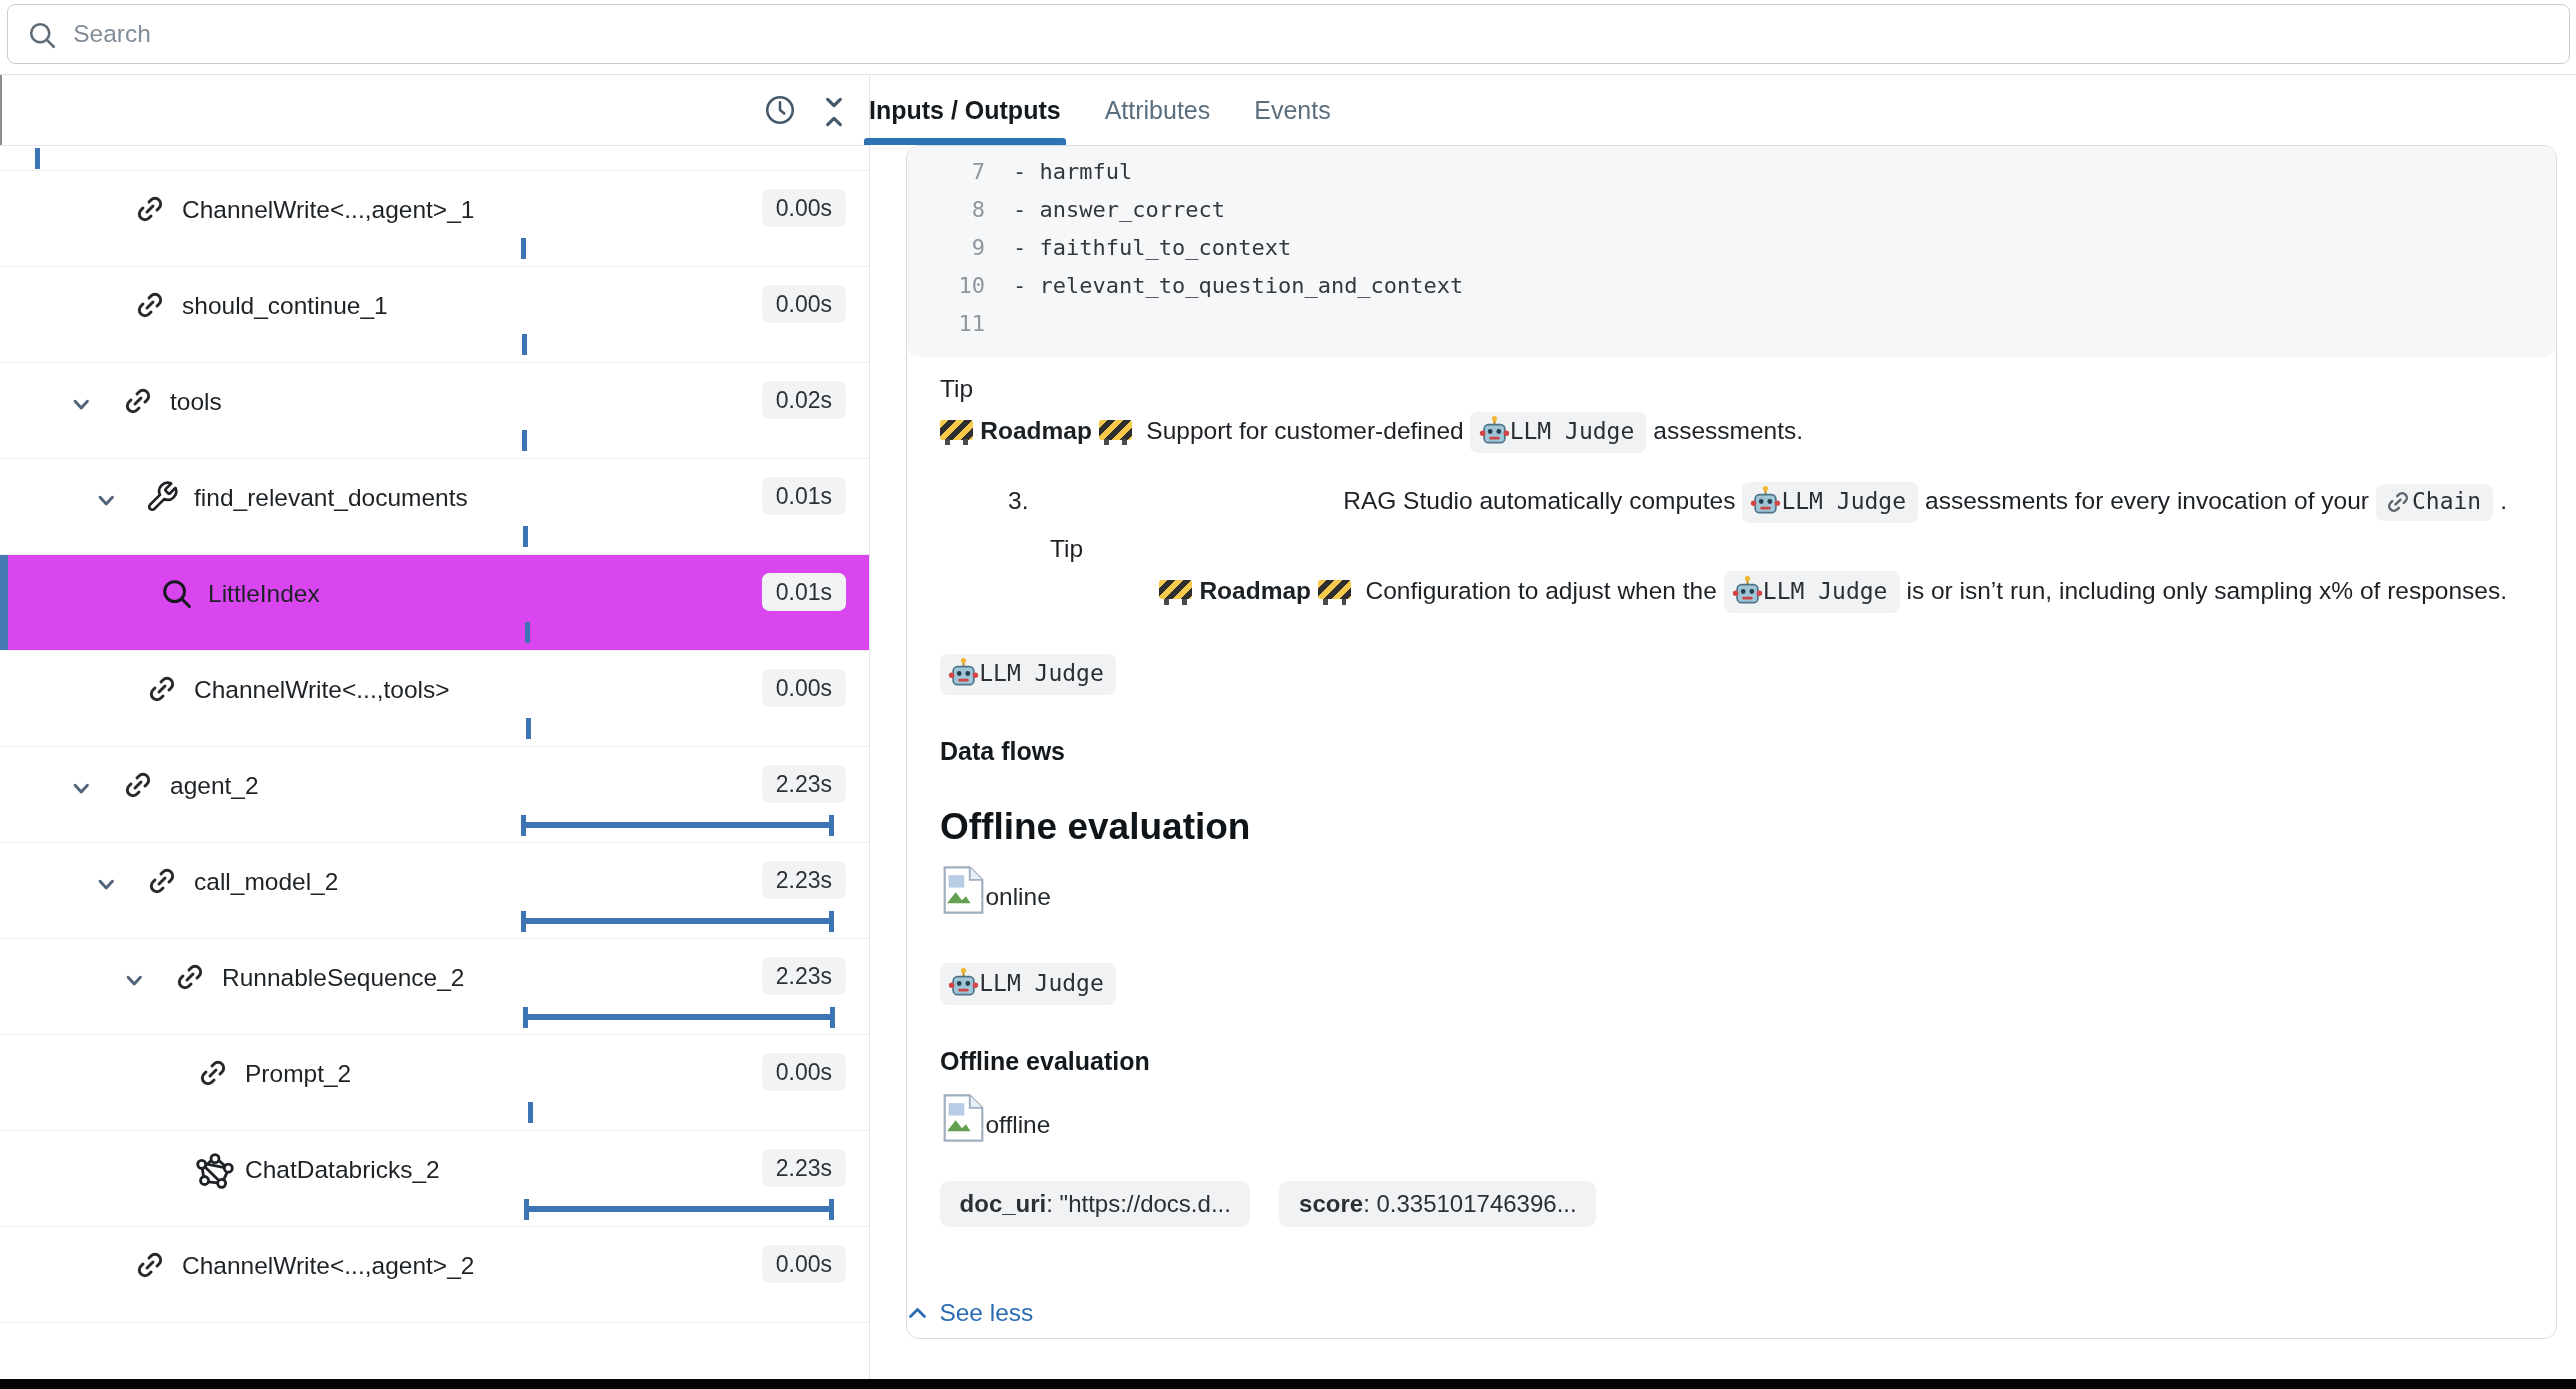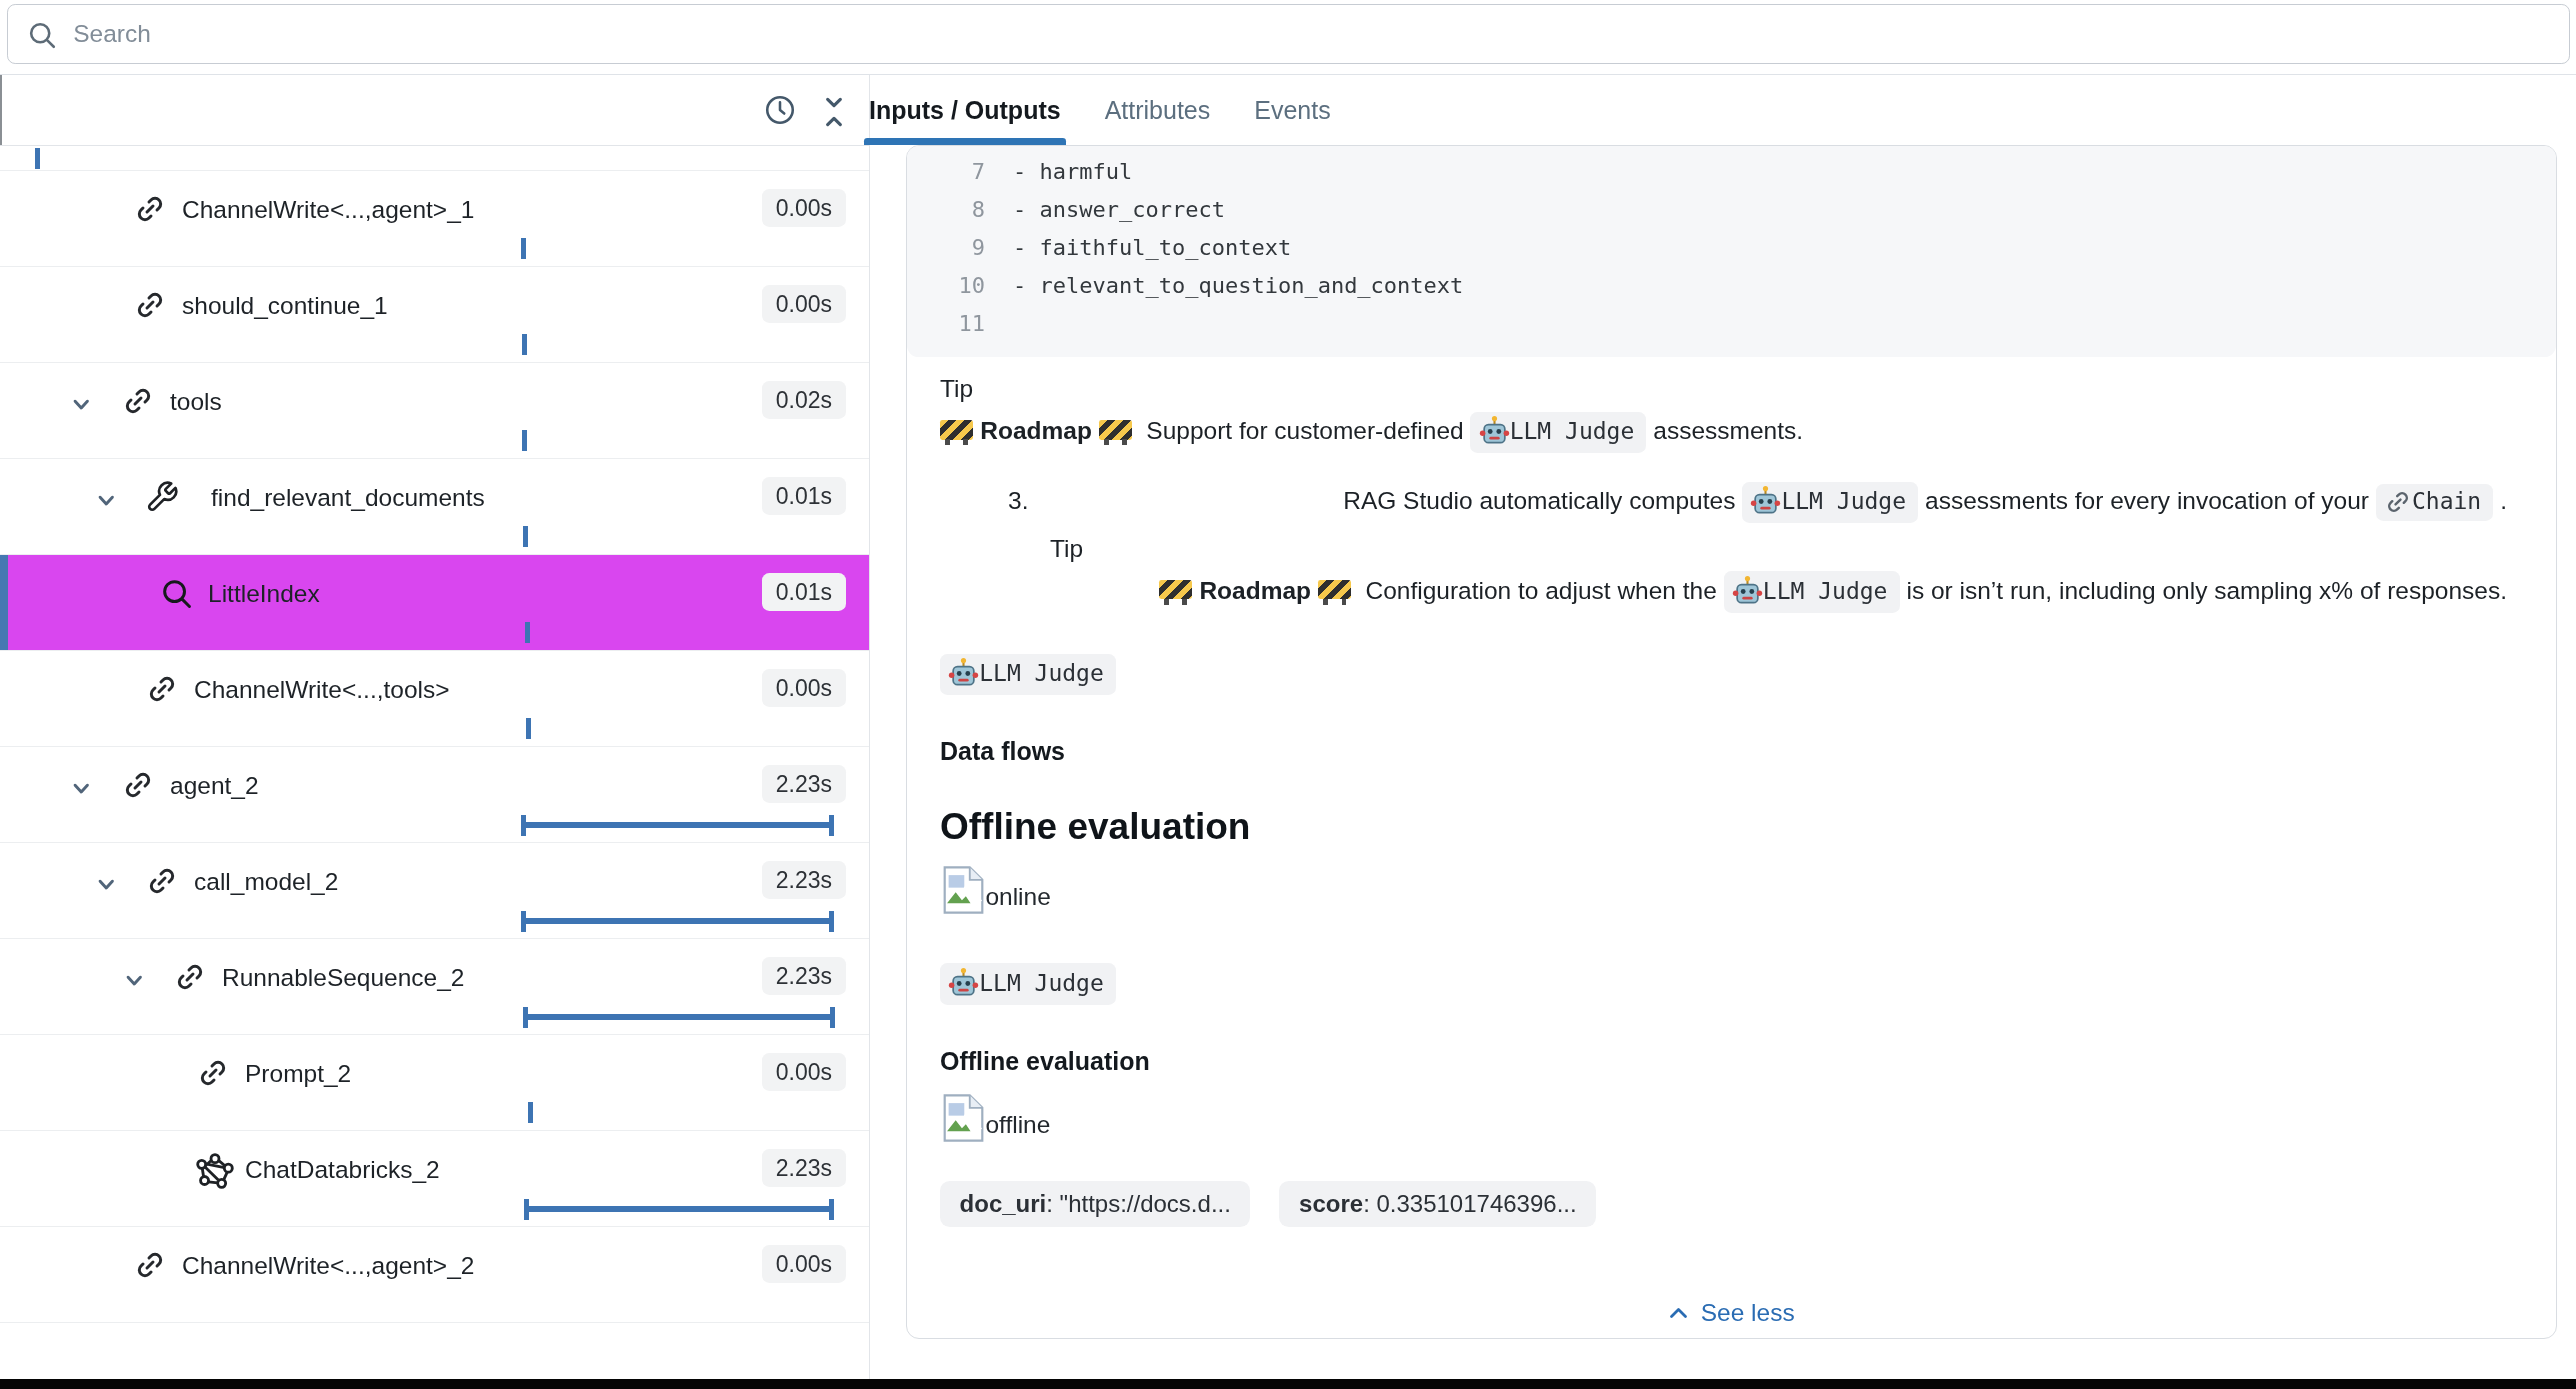--- a/index.html
+++ b/index.html
@@ -70,21 +70,21 @@
   .olitem .tip-title{margin-top:9.8px;}
   .olitem .runline{max-width:1469px;text-align:right;}
   .badge-standalone{margin-top:41px;}
   .h-small{margin-top:41px;font-size:25px;font-weight:700;color:#14191e;line-height:31px;}
   .h-big{margin-top:38px;font-size:37px;font-weight:700;color:#0f1419;line-height:44px;}
   .img-alt{margin-top:19.6px;display:flex;align-items:flex-end;height:54px;}
   .img-alt .alt{font-size:24.5px;color:#23282d;margin-left:-1.6px;margin-bottom:11.4px;}
   .pills{margin-top:31px;display:flex;gap:29px;}
   .pill{background:#f1f2f4;border-radius:9.8px;padding:9px 19.6px;font-size:24px;color:#2b3036;white-space:nowrap;}
   .pill b{font-weight:700;}
-  .see-less{position:absolute;left:0;right:0;bottom:11.4px;display:flex;justify-content:center;align-items:center;
+  .see-less{position:absolute;left:0;right:0;bottom:11.4px;display:flex;align-items:center;
        gap:11.4px;color:#2a6cb3;font-size:24.5px;cursor:pointer;}
   .bottom-bar{position:absolute;left:0;right:0;bottom:0;height:9.8px;background:#050505;}
 </style>
 </head>
 <body>
 
 <div id="app">
 
   <div class="search-wrap">
     <svg width="31" height="31" viewBox="0 0 24 24" fill="none" stroke="#5d6b77" stroke-width="2">
@@ -155,21 +155,21 @@
           <span class="tick" style="left:522px"></span>
         </span>
       </div>
       <div class="row">
         <span class="chev" style="left:94px"><svg width="24.5" height="24.5" viewBox="0 0 20 20" fill="none" stroke="#51657a" stroke-width="2.4" stroke-linecap="round" stroke-linejoin="round">
             <path d="M5 7.5 l5 5.5 5 -5.5"></path>
           </svg></span>
         <span class="nicon" style="left:145px"><svg width="34" height="34" viewBox="0 0 24 24" fill="none" stroke="#1e2125" stroke-width="1.9" stroke-linecap="round" stroke-linejoin="round">
             <path d="M14.7 6.3a1 1 0 0 0 0 1.4l1.6 1.6a1 1 0 0 0 1.4 0l3.77-3.77a6 6 0 0 1-7.94 7.94l-6.91 6.91a2.12 2.12 0 0 1-3-3l6.91-6.91a6 6 0 0 1 7.94-7.94l-3.76 3.76z"></path>
           </svg></span>
-        <span class="nlabel" style="left:211px">find_relevant_documents</span>
+        <span class="nlabel" style="left:194px">find_relevant_documents</span>
         <span class="dur">0.01s</span>
         <span class="bars">
           <span class="tick" style="left:523px"></span>
         </span>
       </div>
       <div class="row selected">
         <span class="nicon" style="left:159px"><svg width="34" height="34" viewBox="0 0 24 24" fill="none" stroke="#16191c" stroke-width="2.1">
             <circle cx="11" cy="11" r="7"></circle>
             <line x1="16.3" y1="16.3" x2="21.5" y2="21.5" stroke-linecap="round"></line>
           </svg></span>

